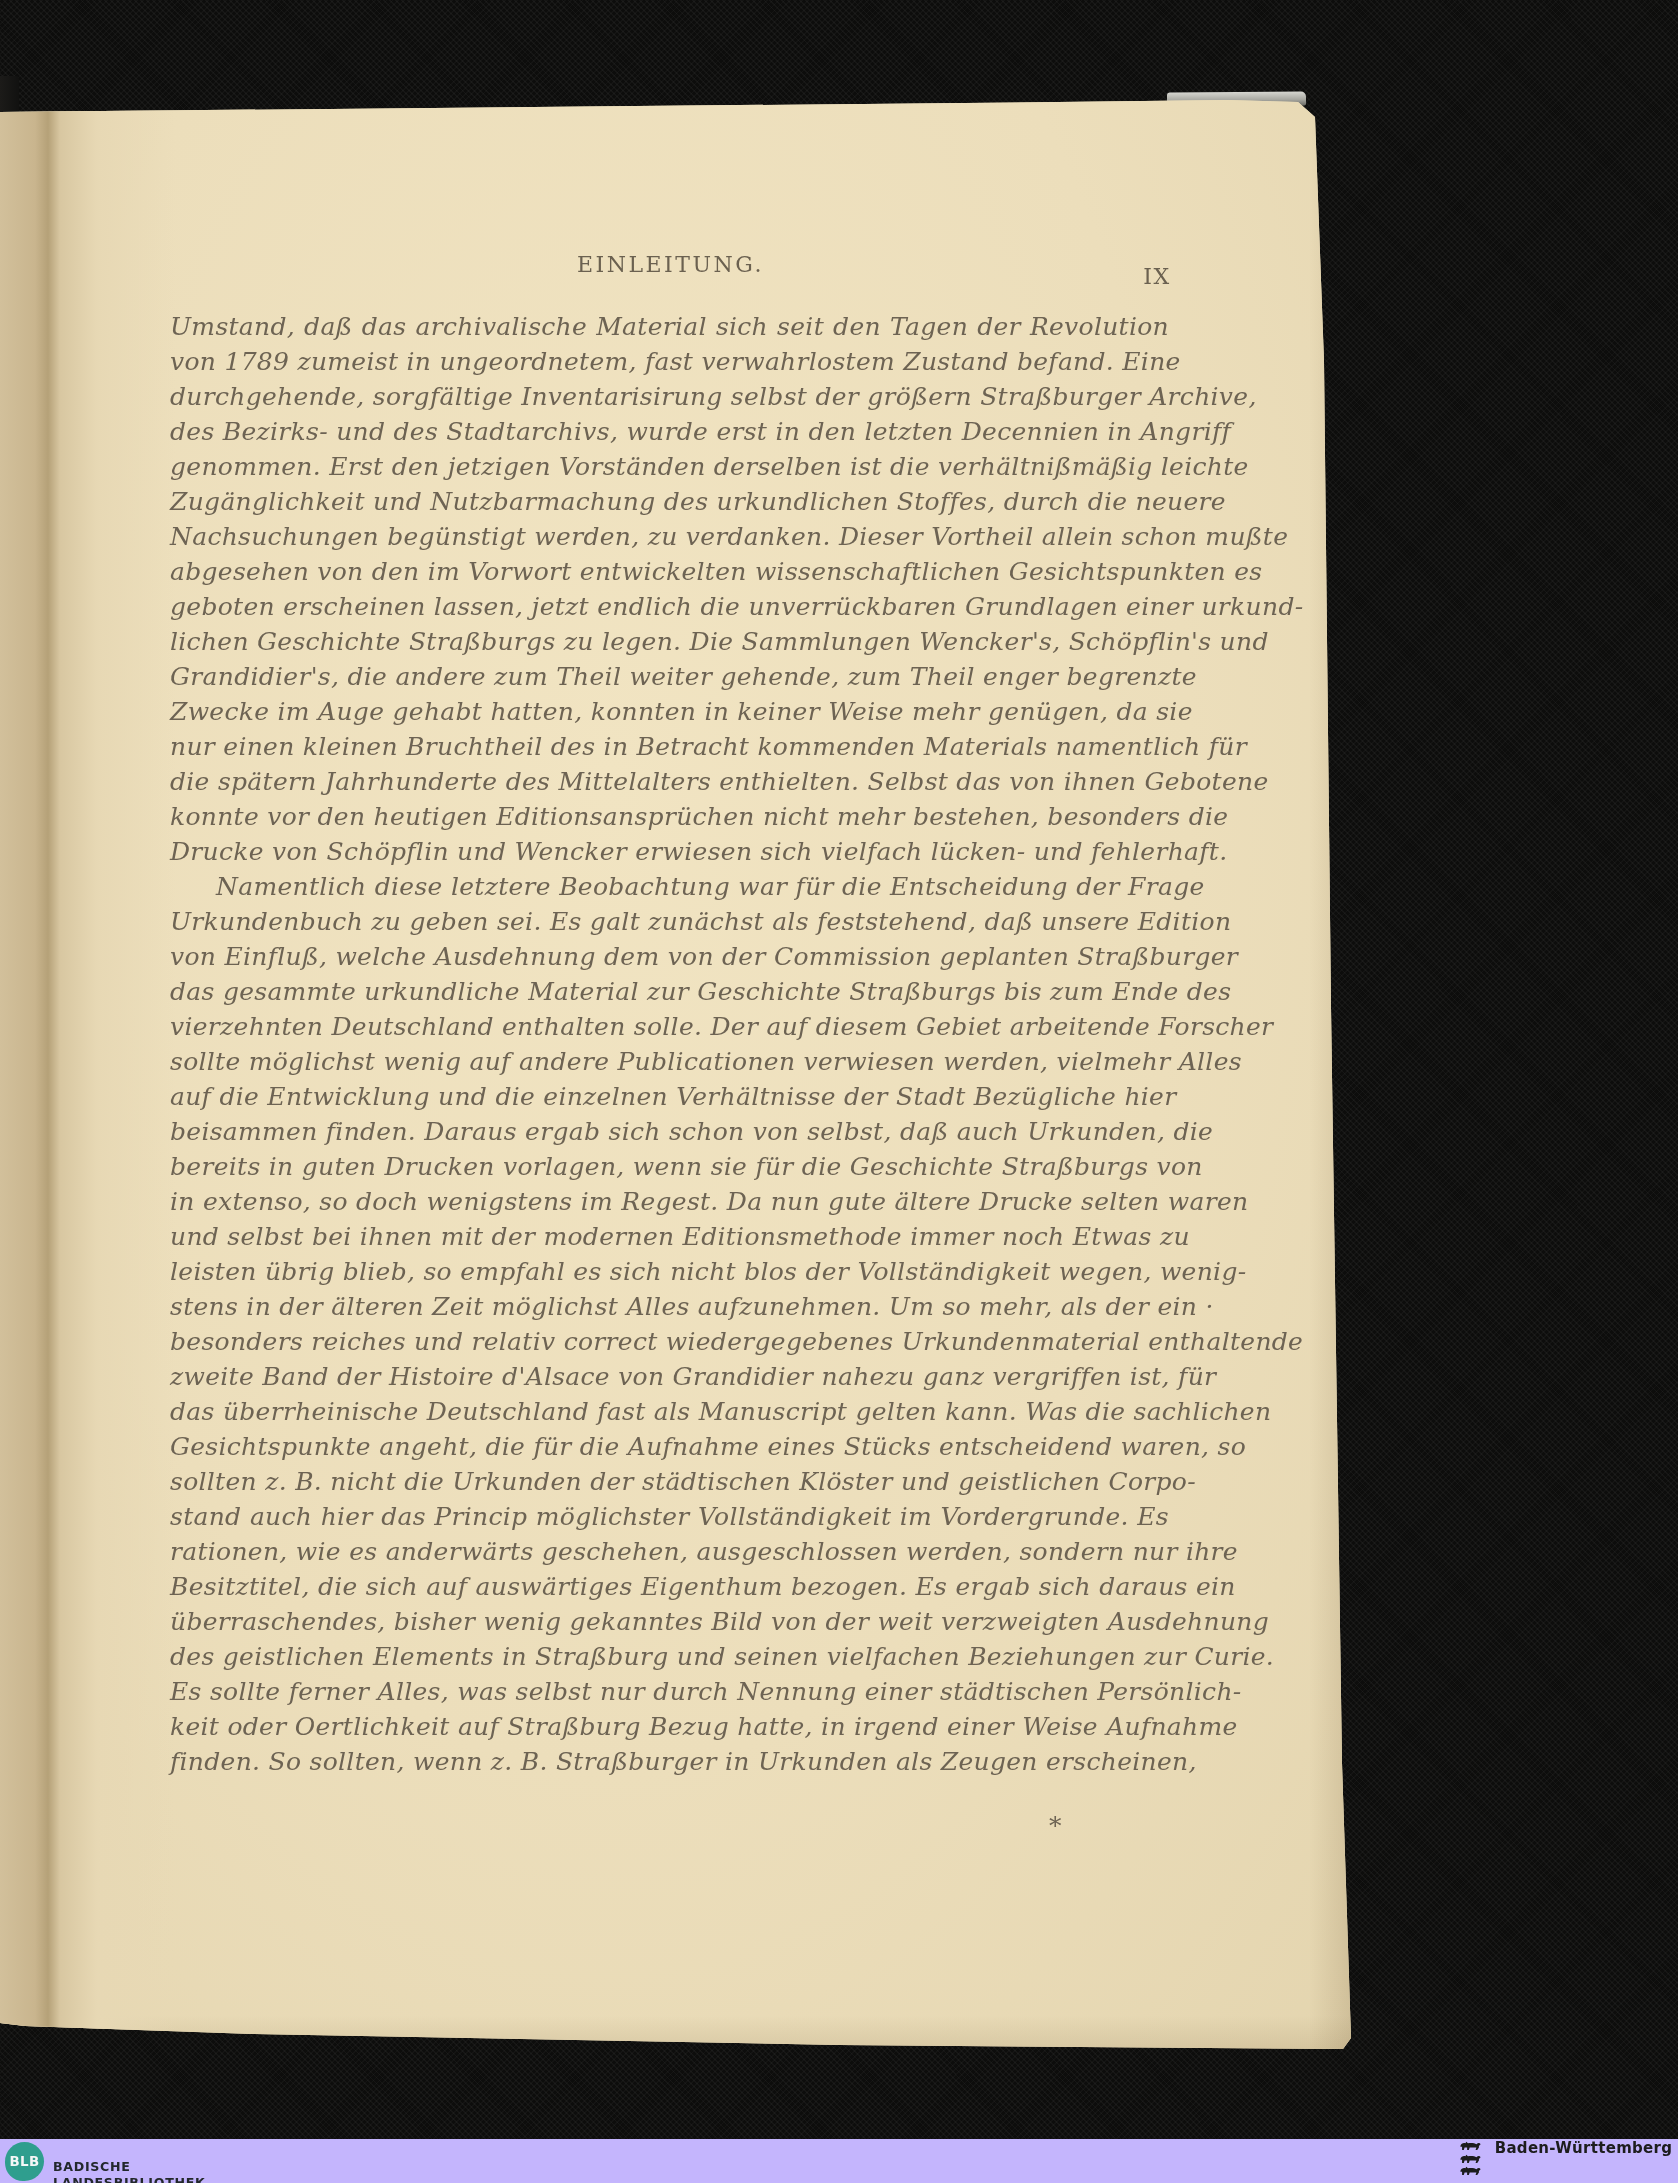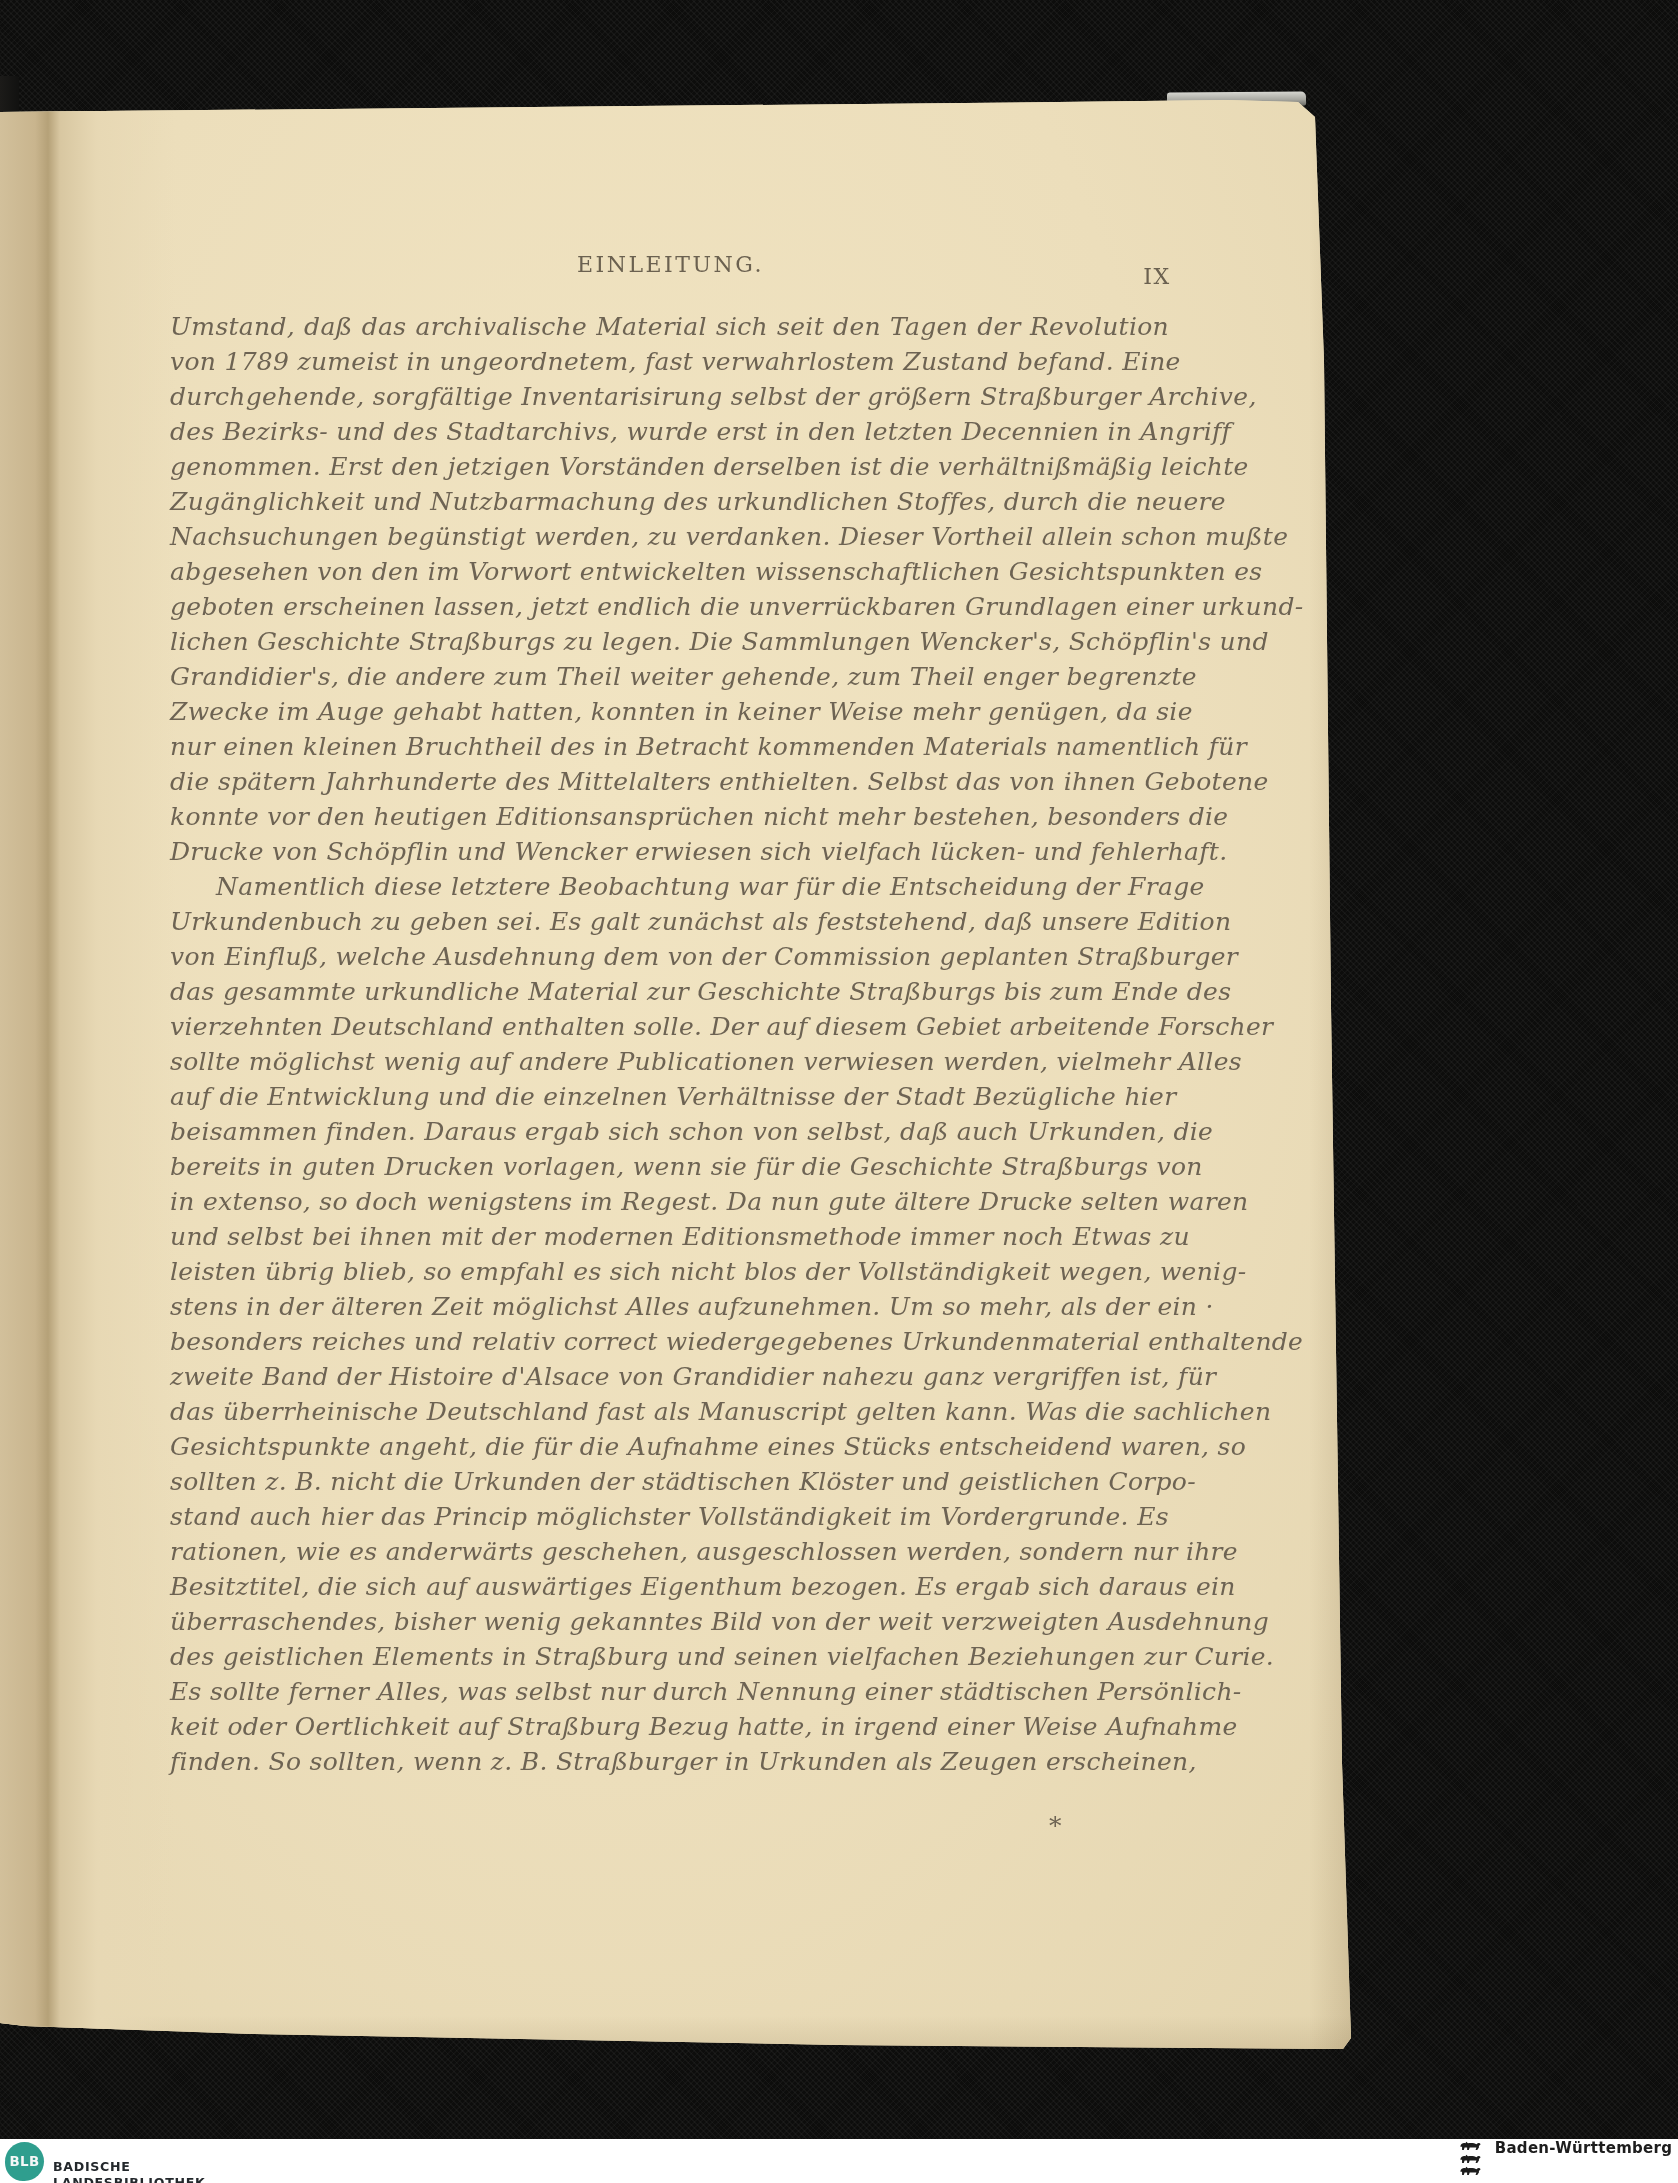--- a/index.html
+++ b/index.html
@@ -125,21 +125,21 @@
       <div class="line">überraschendes, bisher wenig gekanntes Bild von der weit verzweigten Ausdehnung</div>
       <div class="line">des geistlichen Elements in Straßburg und seinen vielfachen Beziehungen zur Curie.</div>
       <div class="line">Es sollte ferner Alles, was selbst nur durch Nennung einer städtischen Persönlich-</div>
       <div class="line">keit oder Oertlichkeit auf Straßburg Bezug hatte, in irgend einer Weise Aufnahme</div>
       <div class="line">finden. So sollten, wenn z. B. Straßburger in Urkunden als Zeugen erscheinen,</div>
     </div>
 
   <div class="footnote-mark">*</div>
 </div>
 
-<div class="footer-bar" style="background: #ffffff;">
+<div class="footer-bar" style="background: #c4b5fd;">
   <div class="blb-logo" style="background: rgb(47, 158, 142);">
     <span class="abbr">BLB</span>
   </div>
   <div class="library-name">
     <div>BADISCHE</div>
     <div>LANDESBIBLIOTHEK</div>
   </div>
   <div class="state-block">
     <div class="coat">
       <svg width="25" height="11.8" viewBox="0 0 26 14">

